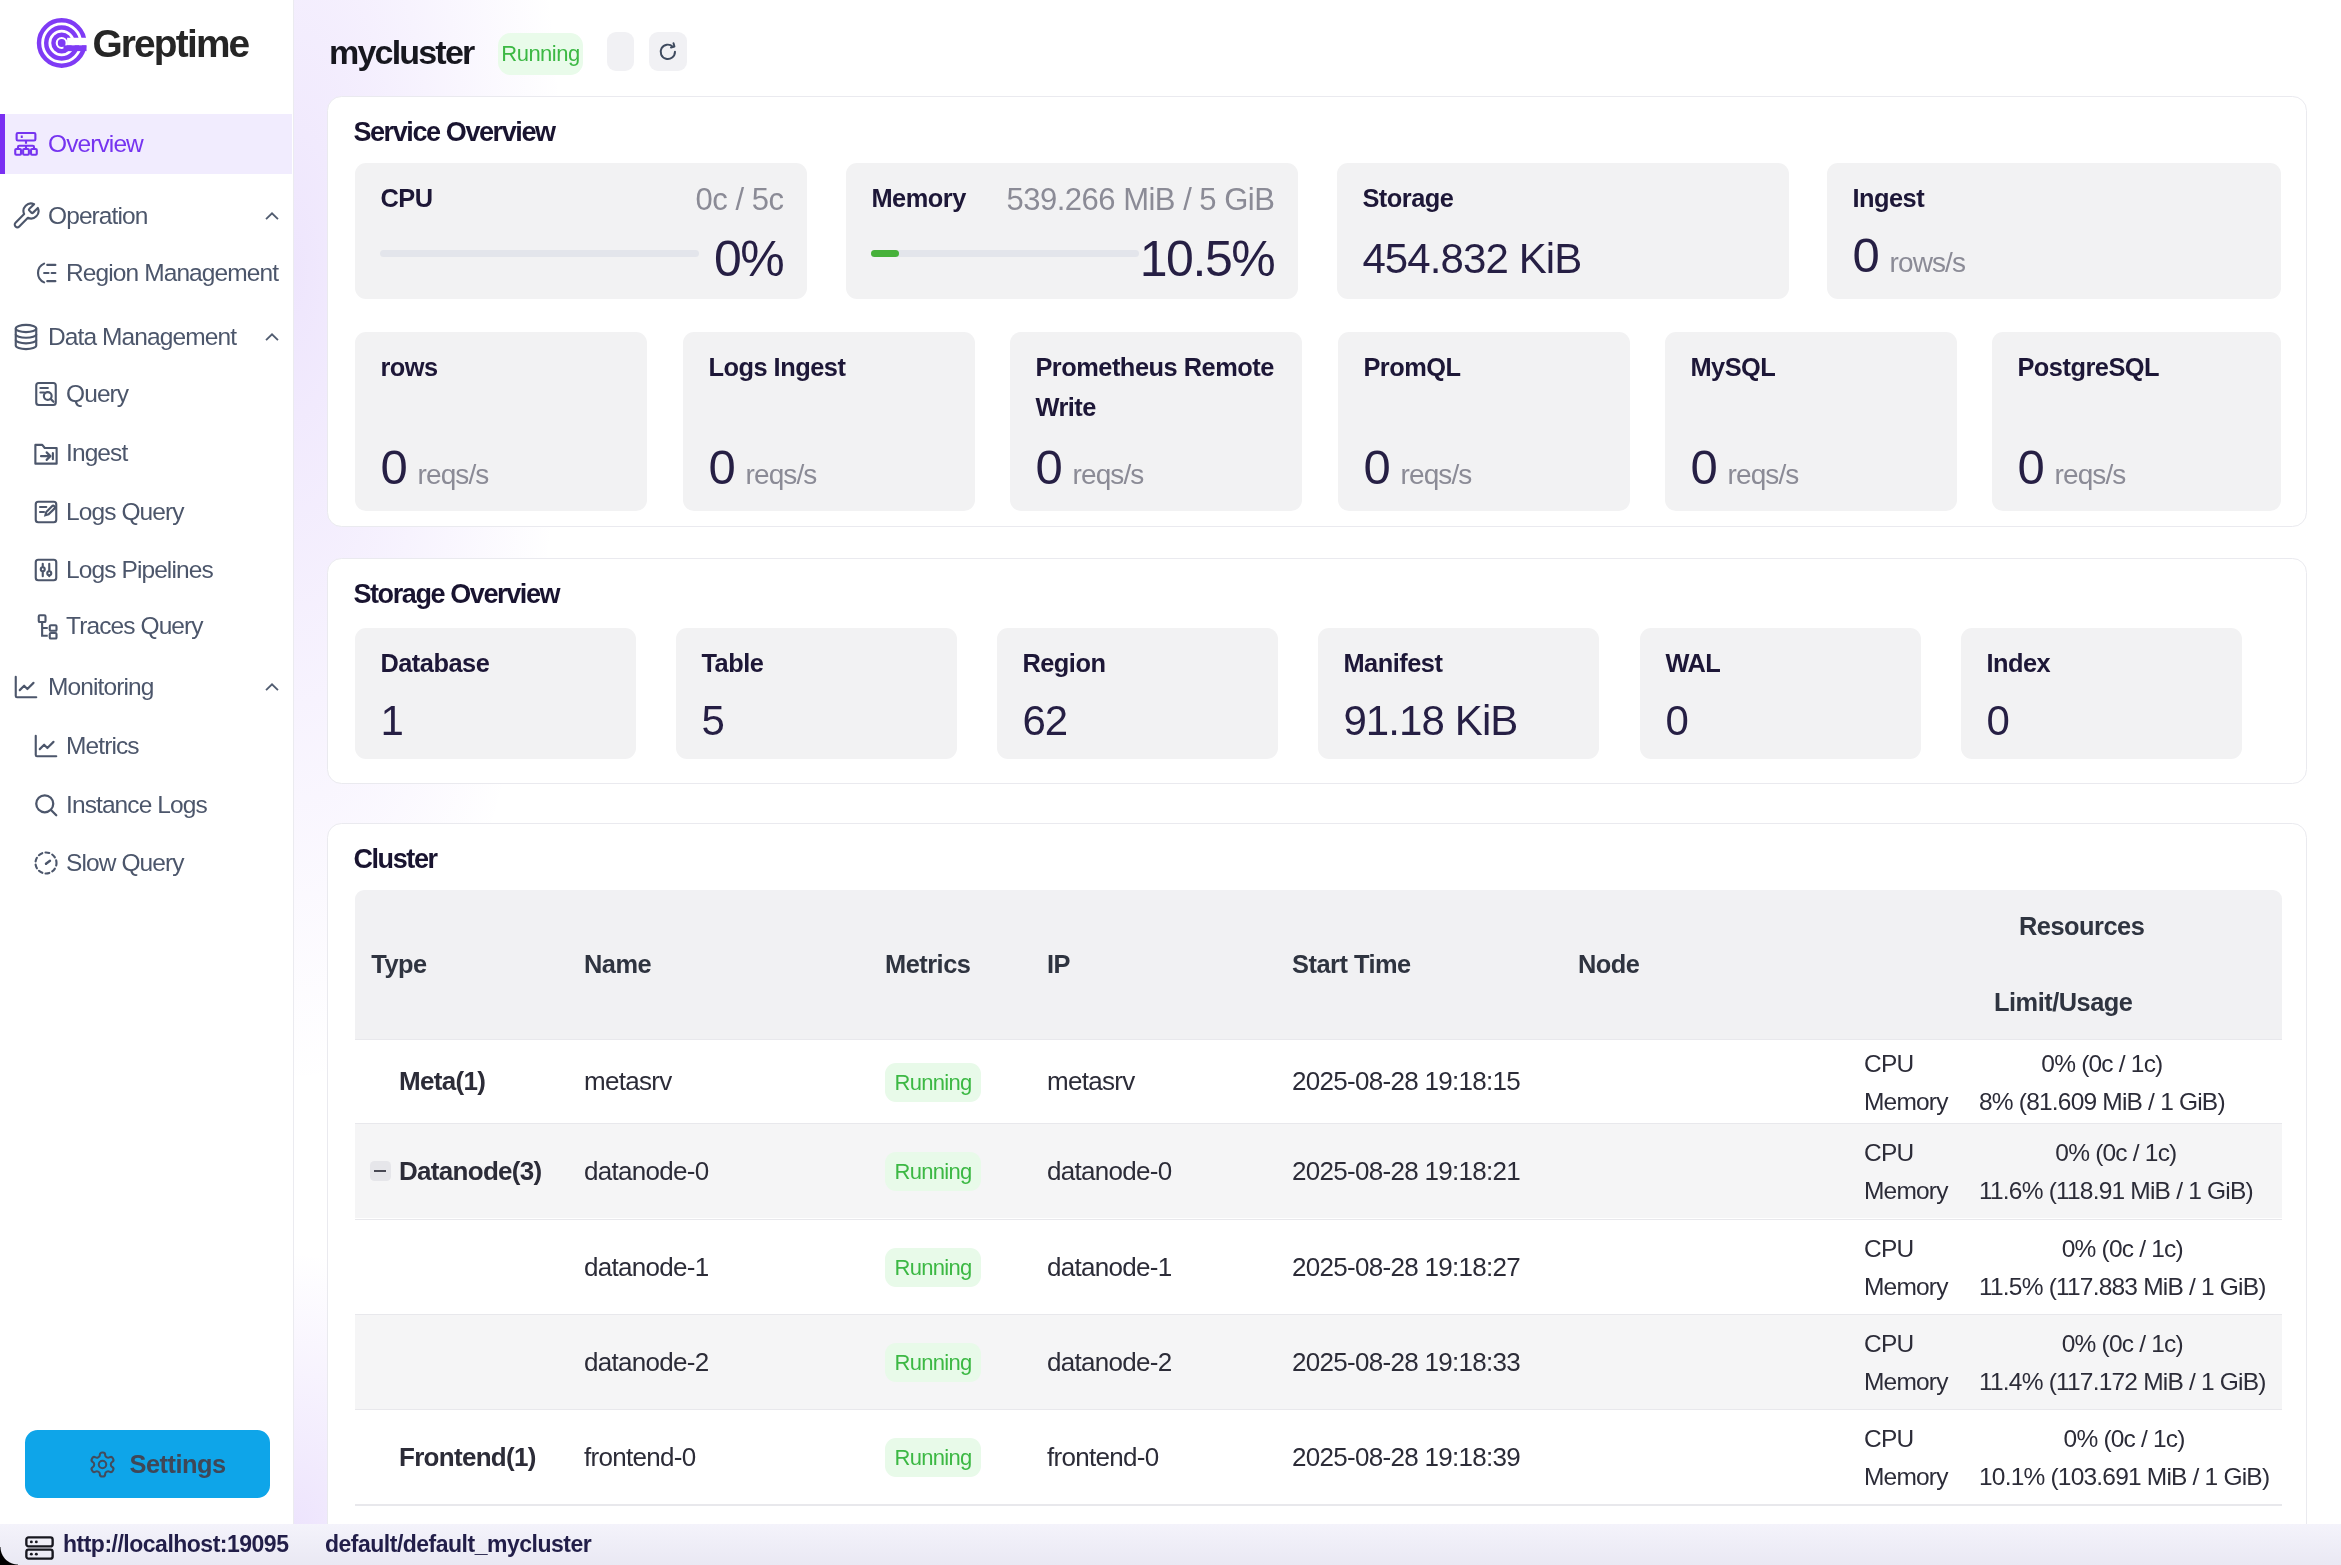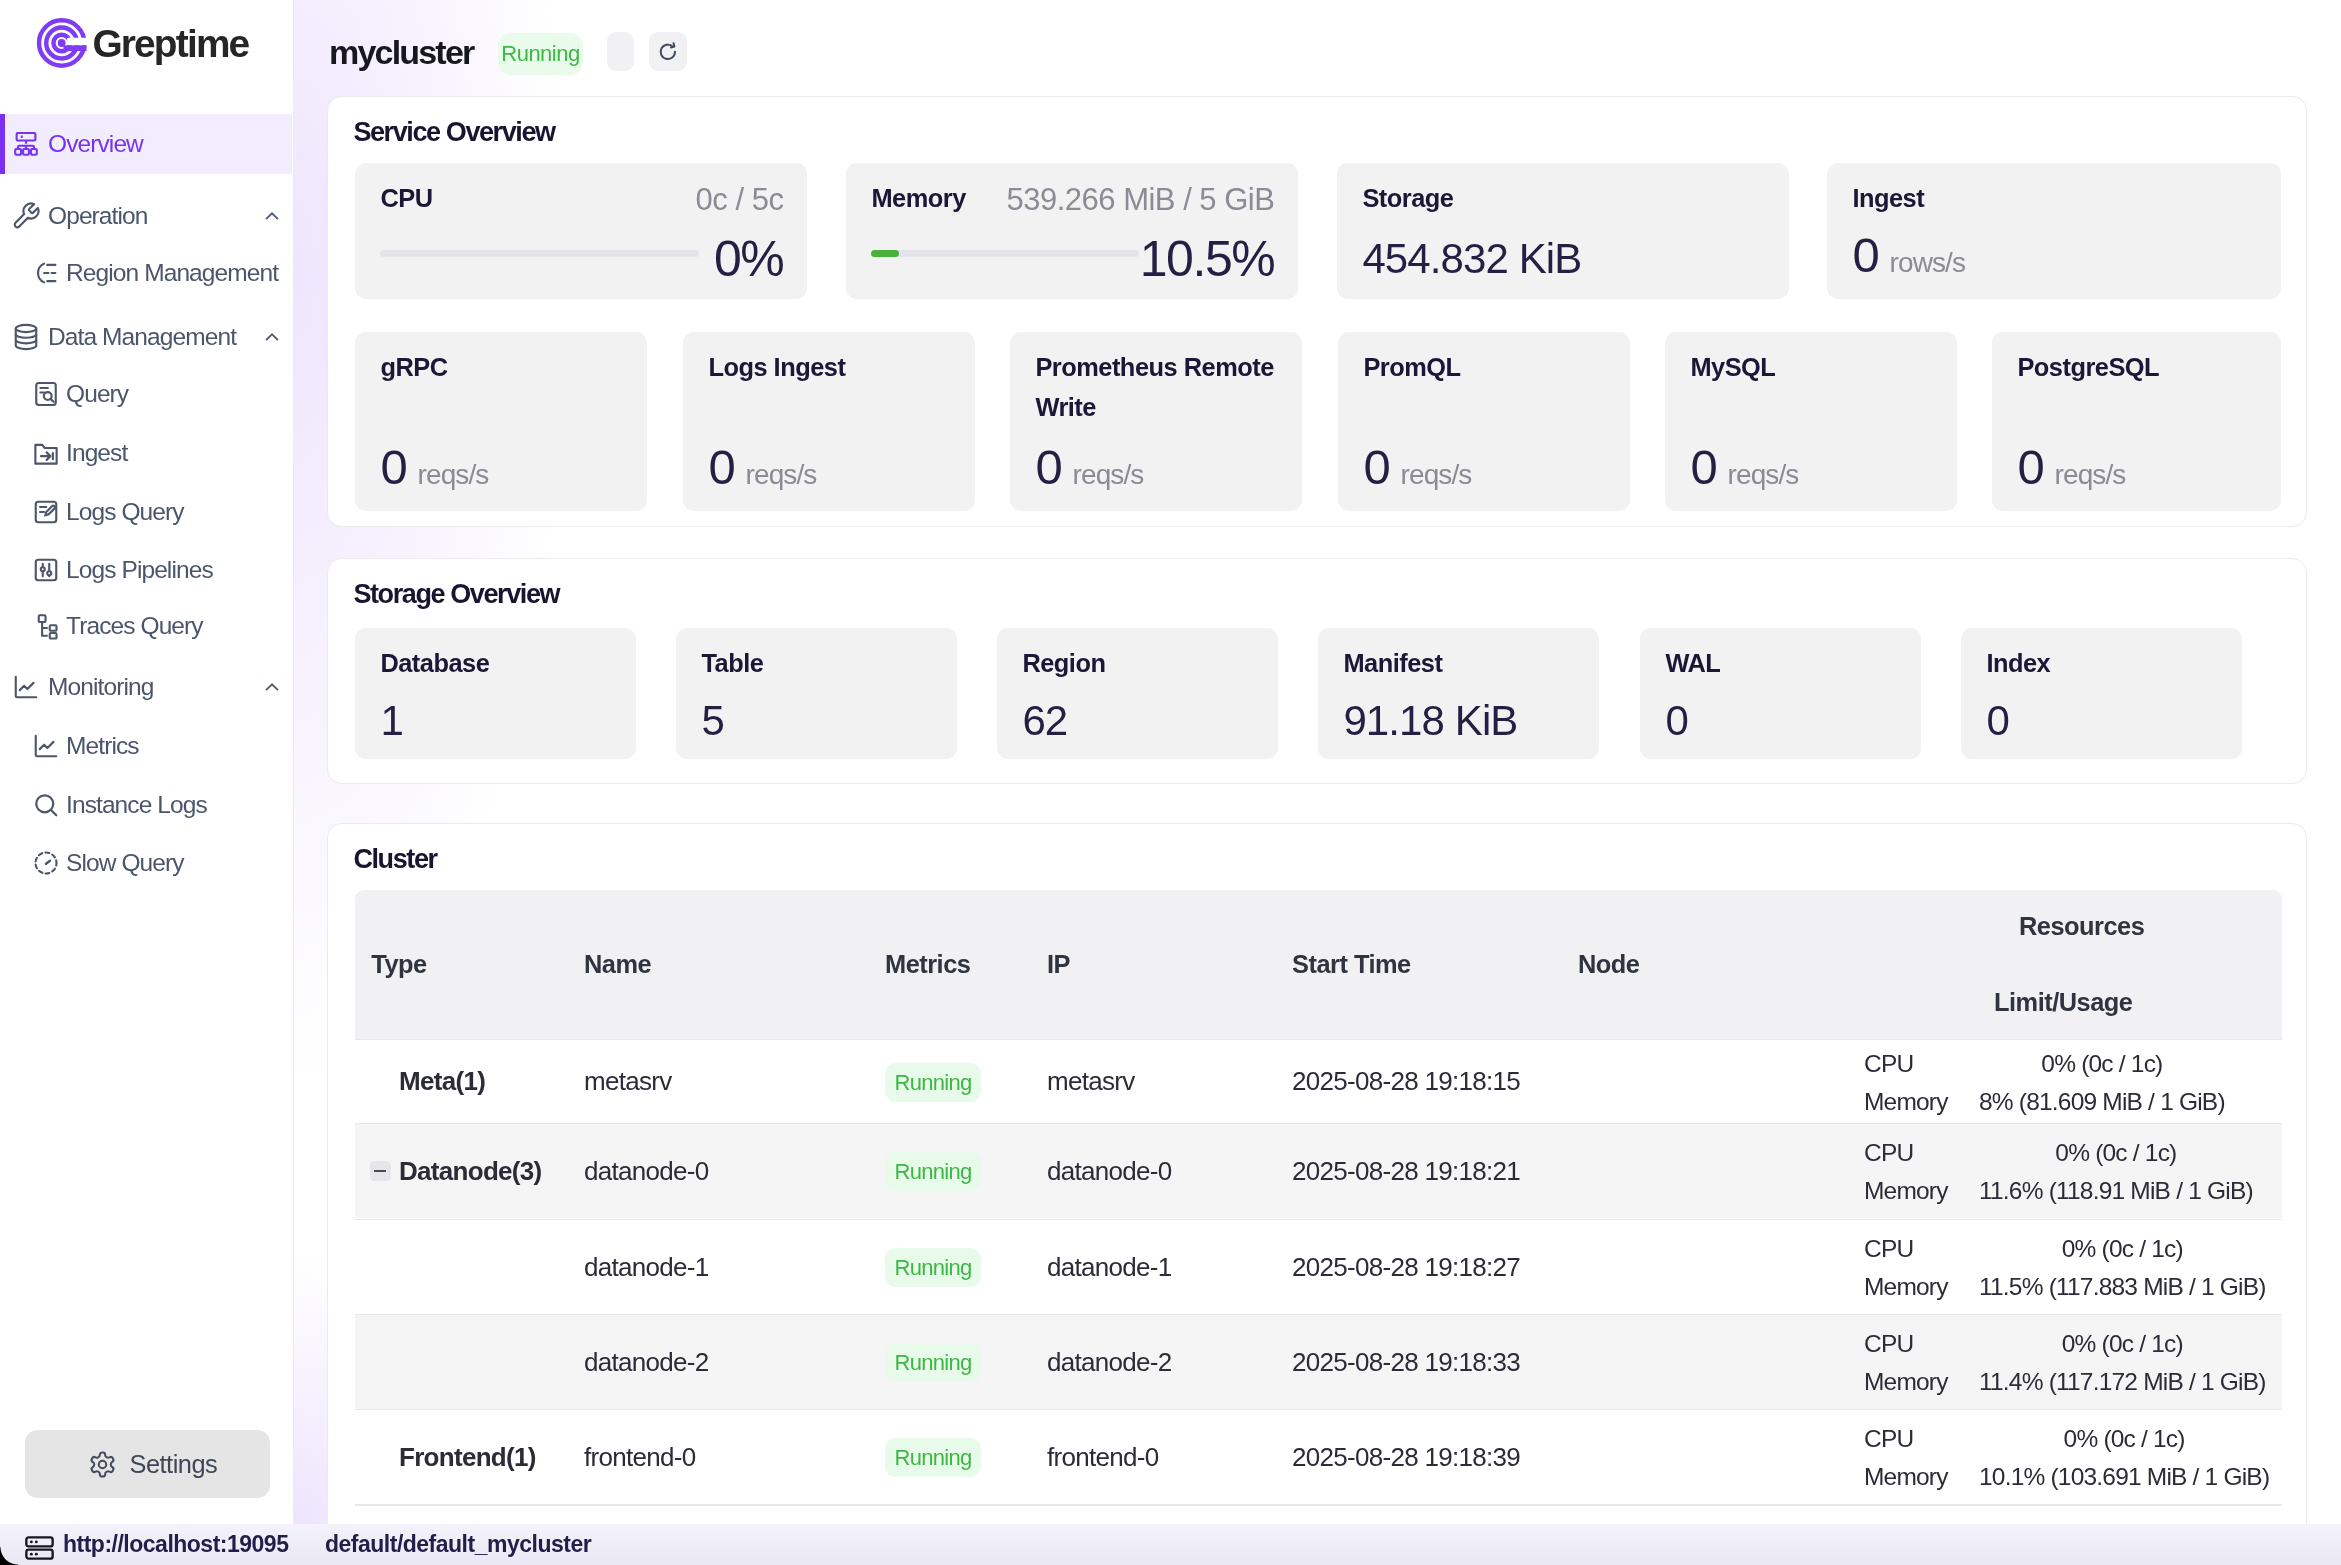--- a/index.html
+++ b/index.html
@@ -11,21 +11,21 @@
 #sidebar { position:absolute; left:0; top:0; width:294px; height:1524px; background:#fff; border-right:1.8px solid #ebebf0; }
 .logo { position:absolute; left:34px; top:15.4px; width:236px; height:54px; }
 .menuitem { position:absolute; left:0; width:292px; height:58px; display:flex; align-items:center; color:#4c566b; font-size:24.5px; letter-spacing:-0.9px; white-space:nowrap; }
 .menuitem .mi { position:absolute; left:11px; width:30px; height:30px; }
 .menuitem .ms { position:absolute; left:31px; width:30px; height:30px; }
 .menuitem .lbl { position:absolute; left:48px; }
 .menuitem .lbl2 { position:absolute; left:66px; }
 .menuitem .chev { position:absolute; left:261px; width:22px; height:22px; }
 .menuitem.active { background:#f1ecfe; color:#7634f0; height:60px;padding-left:24px; }
 .menuitem.active::before { content:""; position:absolute; left:0; top:0; bottom:0; width:4.5px; background:#7a2ff2; }
-#settings { position:absolute; left:24.5px; top:1430px; width:245px; height:68px; background:#e5e5e5; border-radius:12.7px; }
+#settings { position:absolute; left:24.5px; top:1430px; width:245px; height:68px; background:#0ea5e9; border-radius:12.7px;font-weight:bold; }
 #settings .gi { position:absolute; left:63px; top:20px; width:29px; height:29px; }
 #settings .gt { position:absolute; left:105px; top:0; line-height:68px; font-size:25.4px; letter-spacing:-0.5px; color:#3f4757; }
 
 
 #statusbar { position:absolute; left:0; top:1524px; width:2342px; height:42px; background:linear-gradient(#f4f3fb,#e9e8f3); color:#221e49; font-weight:bold; font-size:23px; letter-spacing:-0.5px; white-space:nowrap; }
 #statusbar .si { position:absolute; left:24.5px; top:11.8px; width:29px; height:24.5px; }
 #statusbar .t1 { position:absolute; left:63px; top:0; line-height:40px; }
 #statusbar .t2 { position:absolute; left:325px; top:0; line-height:40px; }
 #corner { position:absolute; left:0; top:1547px; width:18px; height:18px; background:radial-gradient(circle at 18px 0px, transparent 17px, #000 18px); }
 
@@ -99,21 +99,21 @@
       </div>
       <div class="tile" style="left:1009px; top:66px; width:452px; height:136px;">
         <div class="th">Storage</div>
         <div class="bigval">454.832 KiB</div>
       </div>
       <div class="tile" style="left:1499px; top:66px; width:454px; height:136px;">
         <div class="th">Ingest</div>
         <div class="bigval"><span class="zero">0</span> <span class="unit">rows/s</span></div>
       </div>
       <div class="tile" style="left:27px; top:235px; width:292px; height:179px;">
-        <div class="th">gRPC</div>
+        <div class="th">rows</div>
         <div class="bigval"><span class="zero">0</span> <span class="unit">reqs/s</span></div>
       </div>
       <div class="tile" style="left:355px; top:235px; width:292px; height:179px;">
         <div class="th">Logs Ingest</div>
         <div class="bigval"><span class="zero">0</span> <span class="unit">reqs/s</span></div>
       </div>
       <div class="tile" style="left:682px; top:235px; width:292px; height:179px;">
         <div class="th" style="line-height:40px; width:247px;">Prometheus Remote Write</div>
         <div class="bigval"><span class="zero">0</span> <span class="unit">reqs/s</span></div>
       </div>

